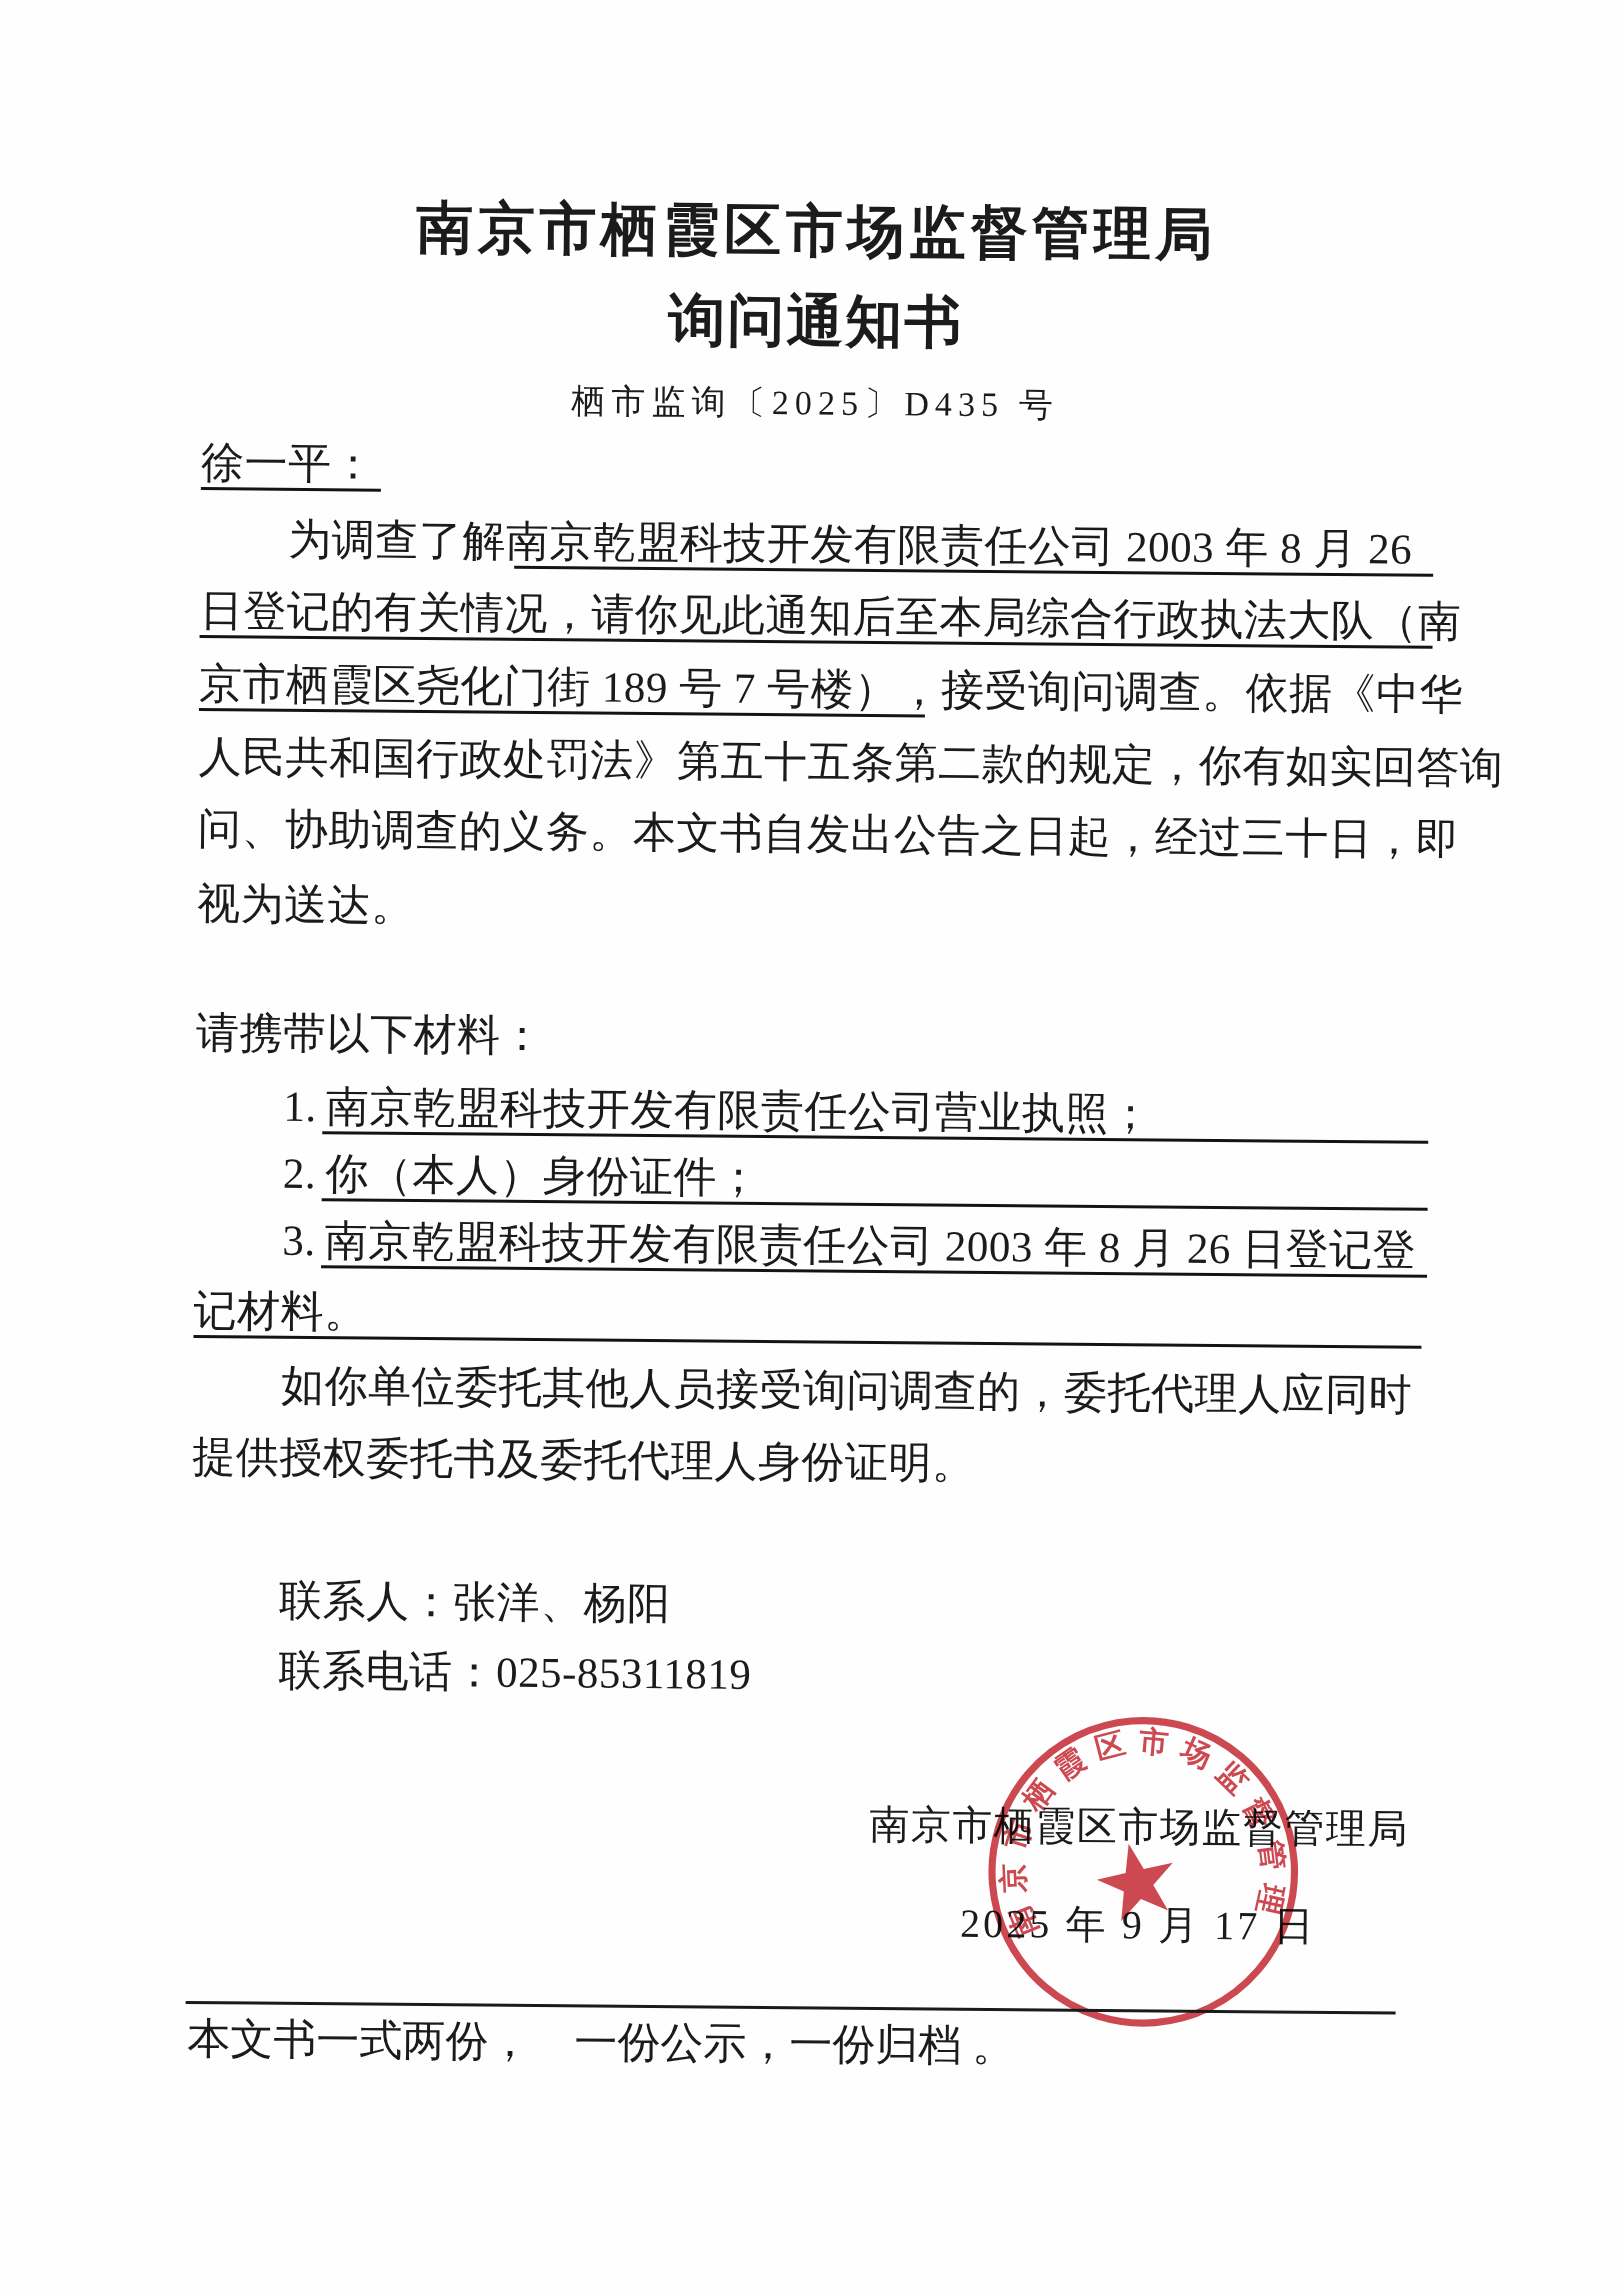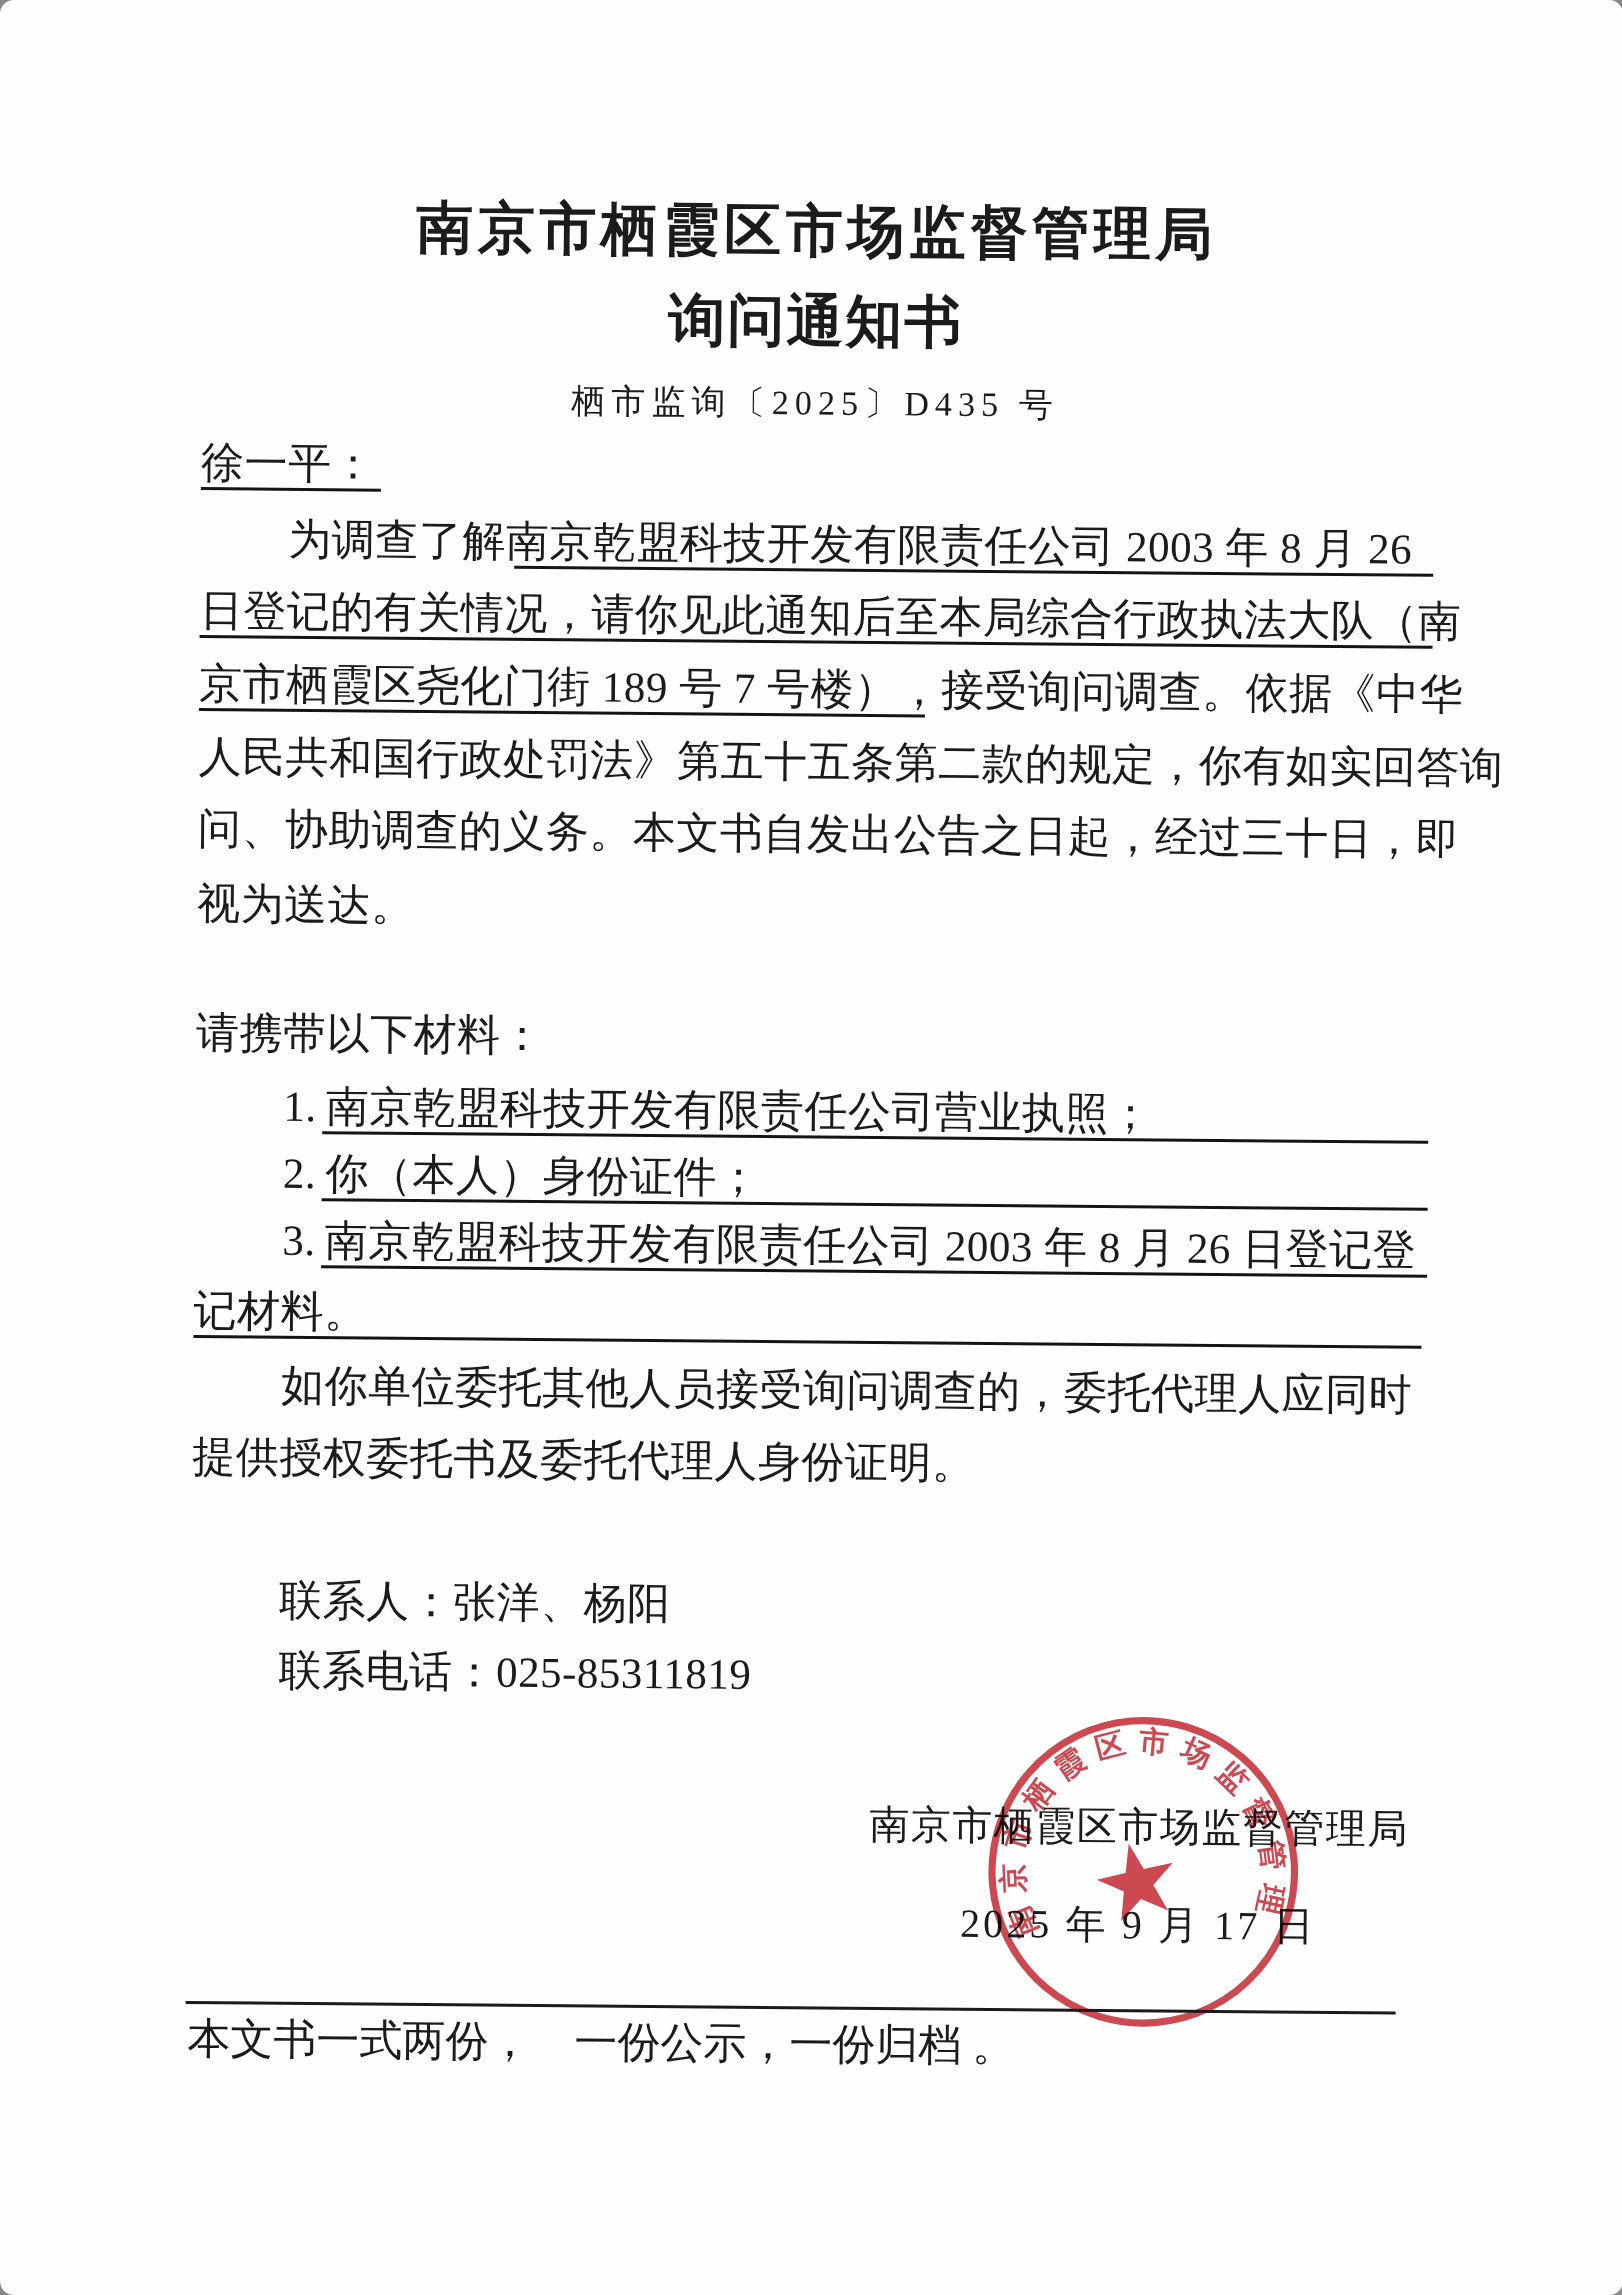--- a/index.html
+++ b/index.html
@@ -3,21 +3,20 @@
 <meta charset="utf-8">
 <style>
   html,body{margin:0;padding:0;background:#888;}
   .page{
     position:relative;
     width:1623px;height:2295px;
     background:#fefefe;
     overflow:hidden;
     font-family:"Liberation Serif","DejaVu Serif",serif;
     color:#1b1b1b;
-    border-radius:14px;
   }
   .skew{
     position:absolute;inset:0;
     transform:rotate(0.5deg);
     transform-origin:307px 818px;
   }
   .t1{
     position:absolute;top:194px;left:0;width:100%;
     text-align:center;font-size:57px;line-height:65px;
     font-weight:bold;letter-spacing:4.6px;

